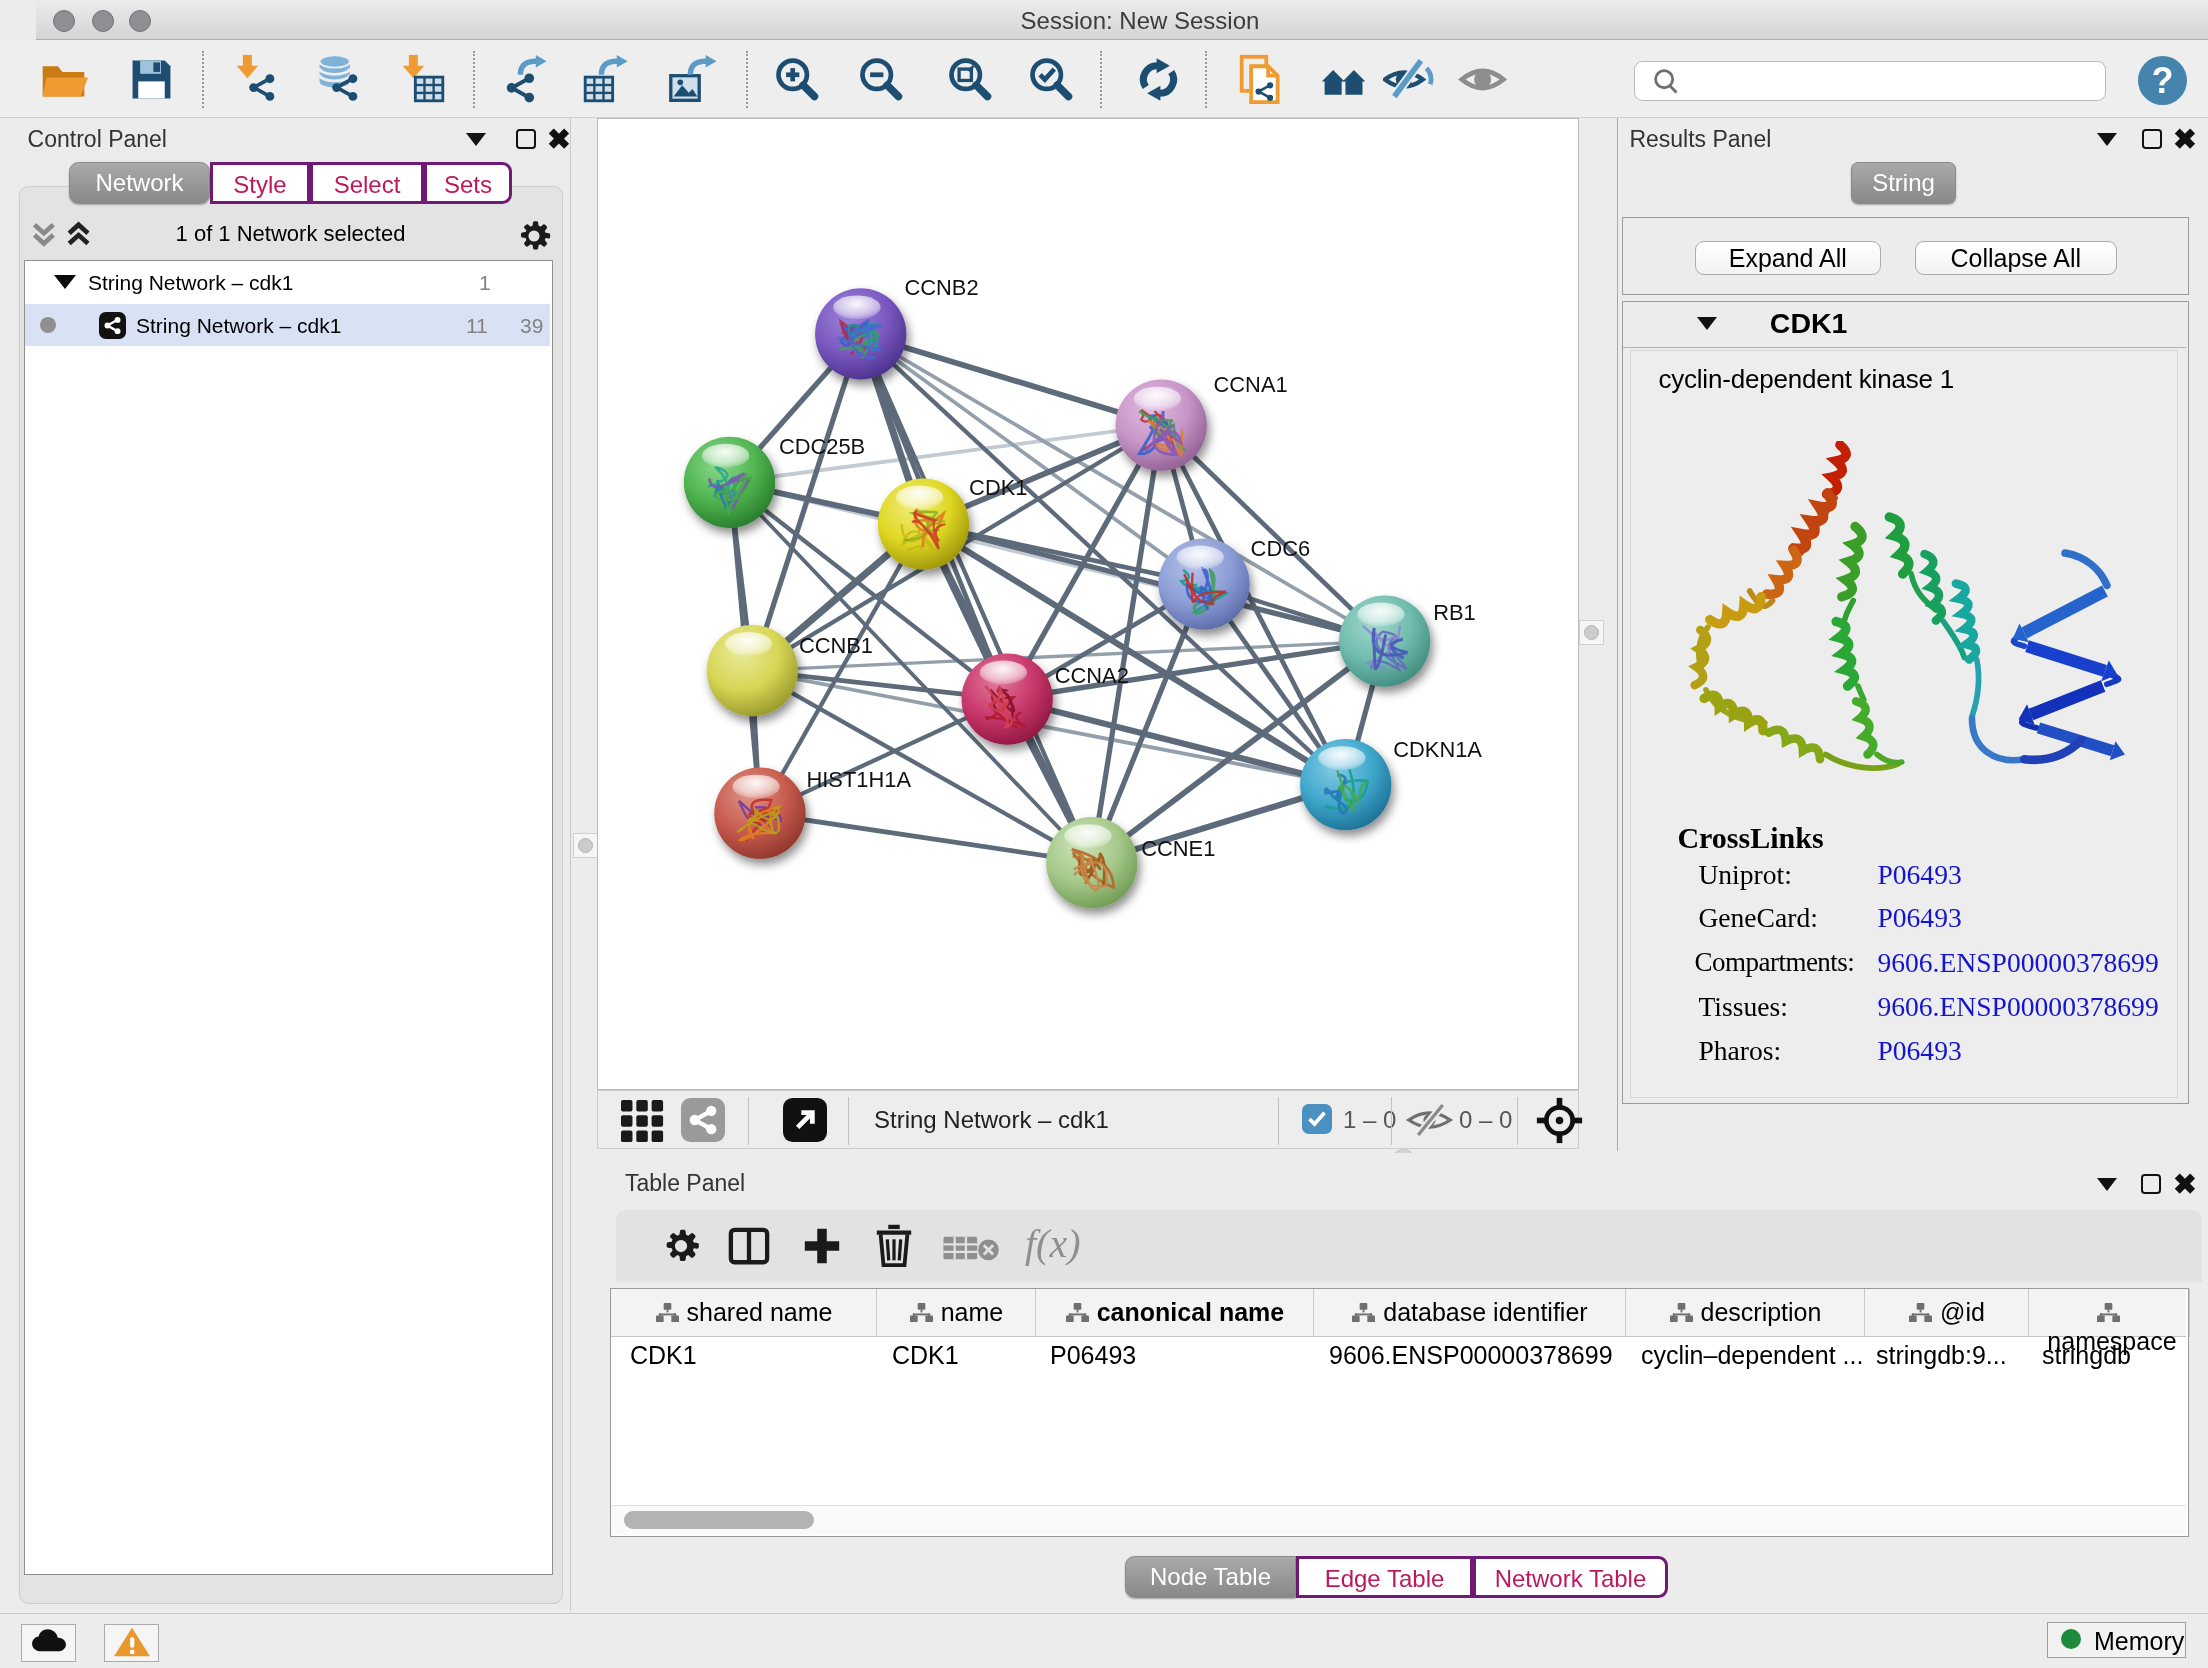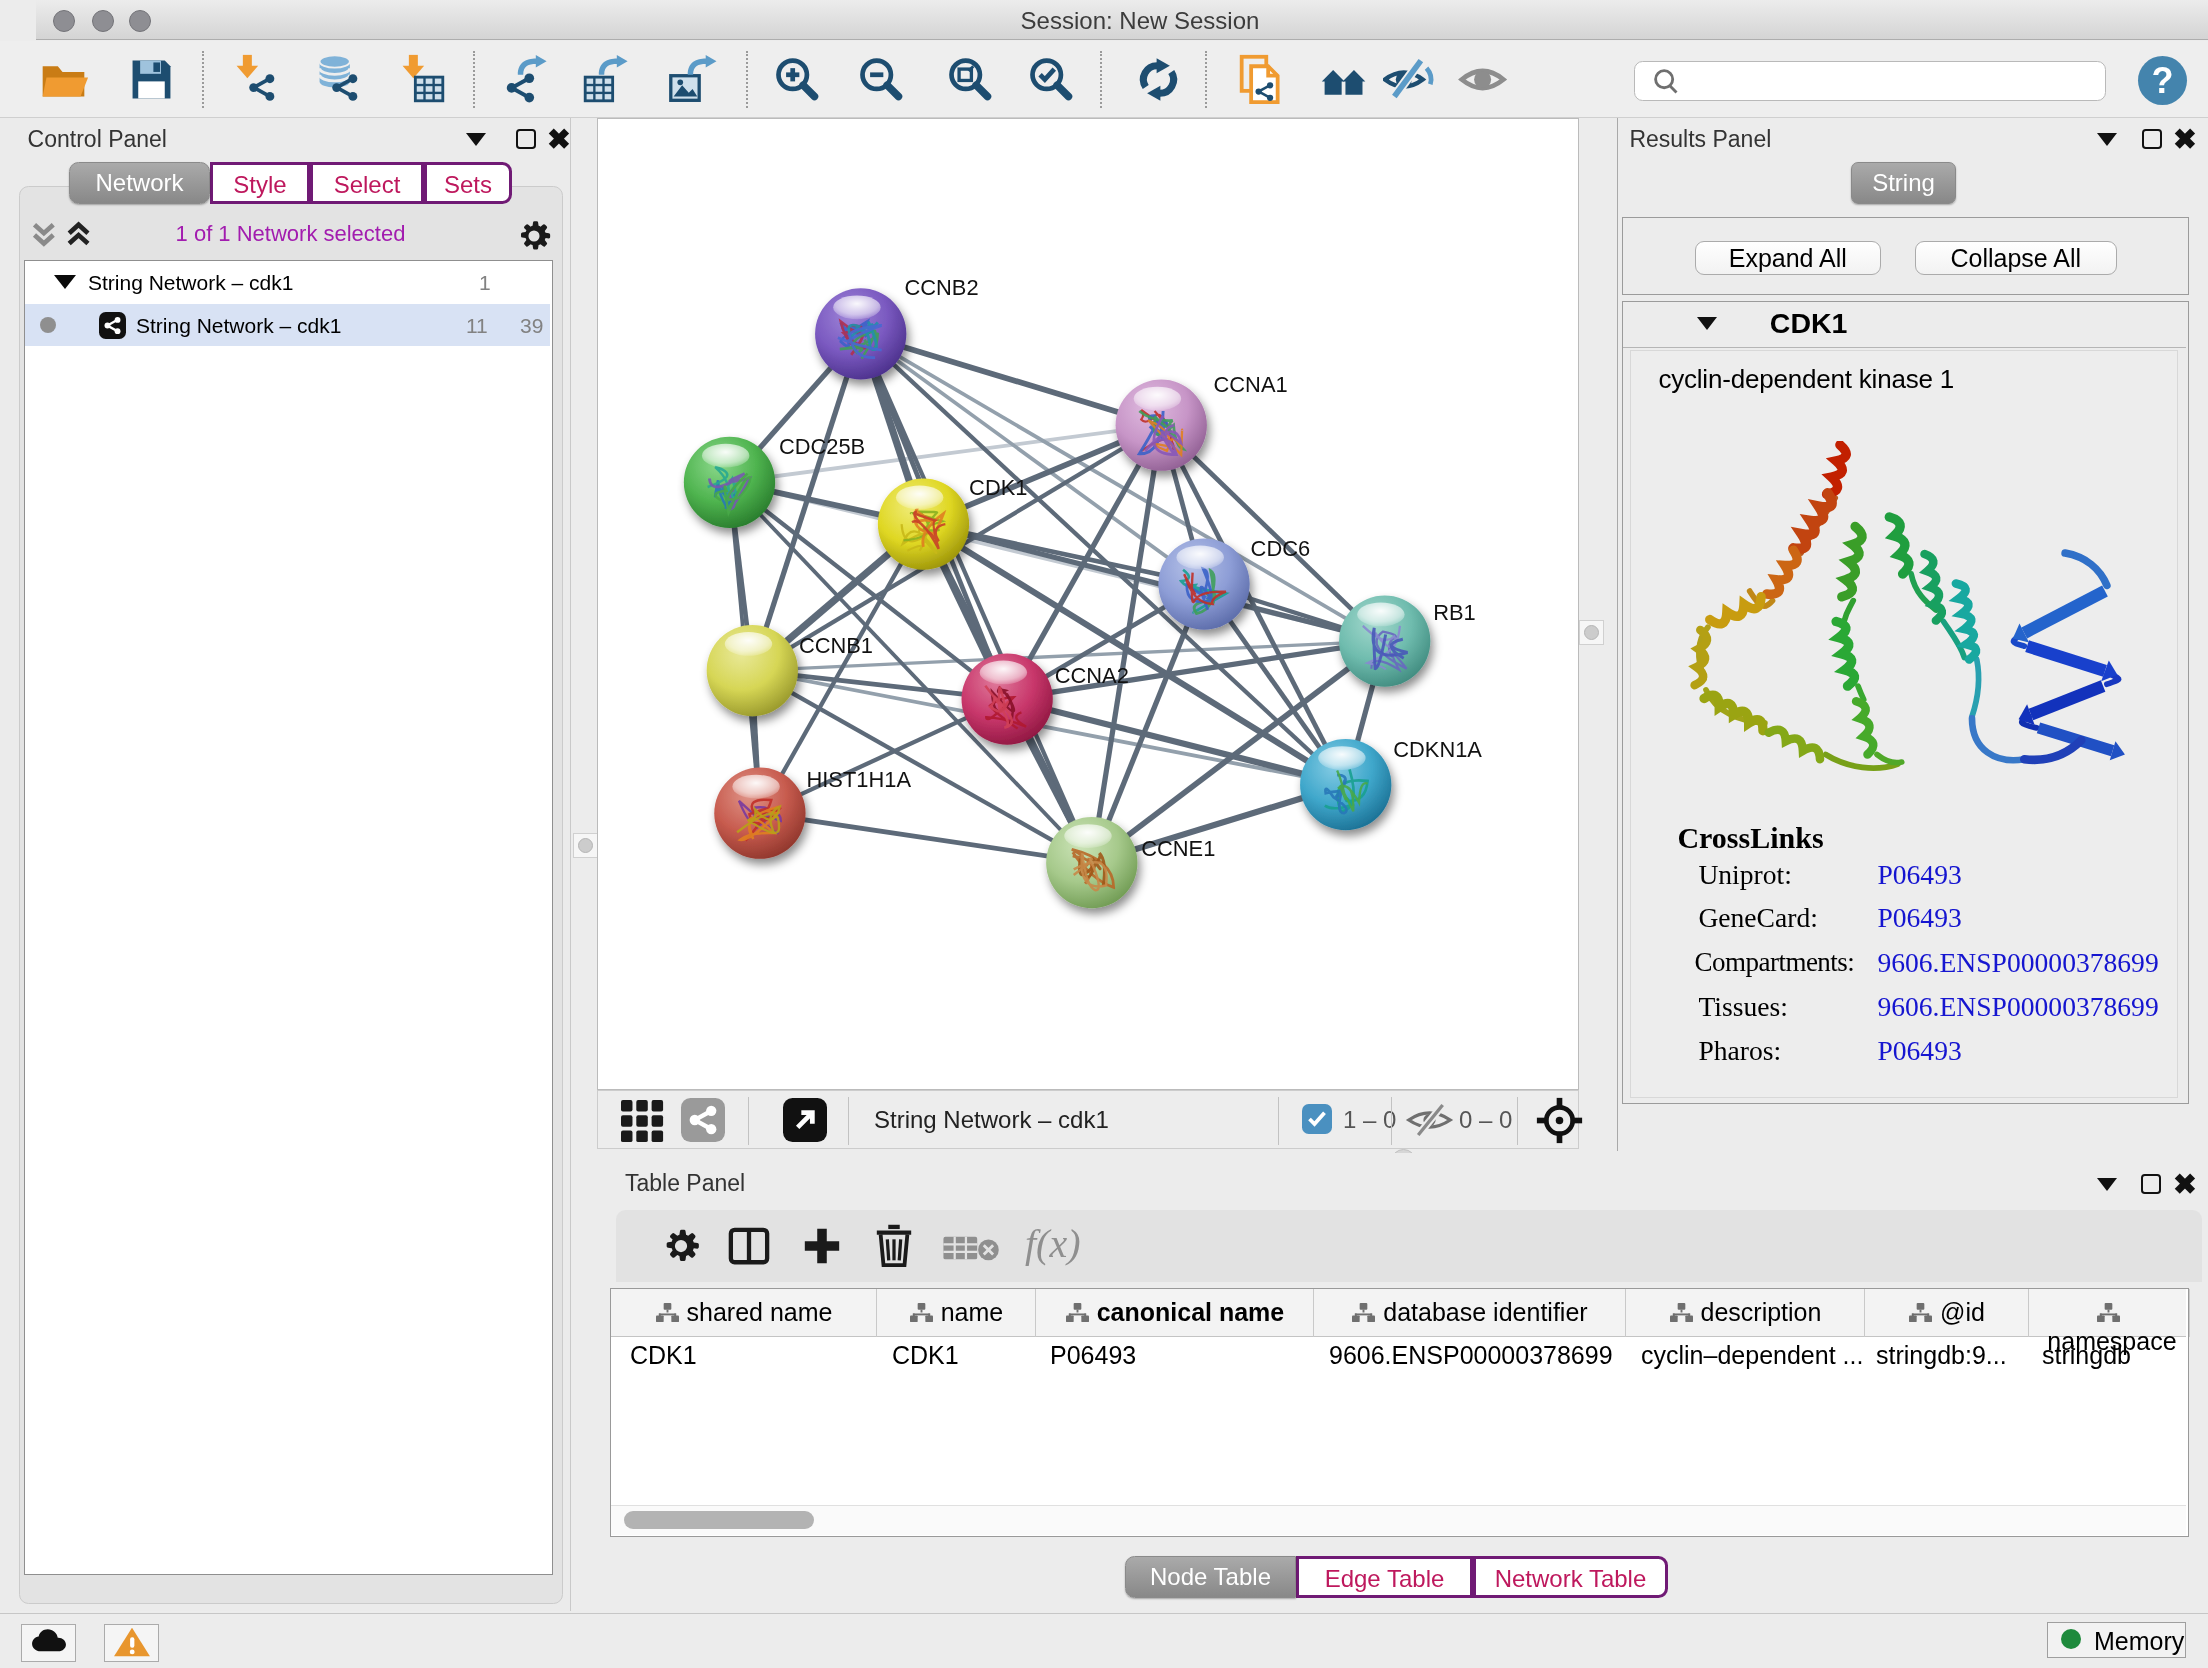--- a/index.html
+++ b/index.html
@@ -234,21 +234,21 @@
   <svg class="abs" style="left:31px;top:103px;" width="67" height="30" viewBox="0 0 70 32">
     <g fill="none" stroke="#8a8a8a" stroke-width="5">
           <path d="M3 4 L13 13 L23 4"></path>
           <path d="M3 15 L13 24 L23 15"></path>
         </g>
     <g fill="none" stroke="#222" stroke-width="5">
           <path d="M40 13 L50 4 L60 13"></path>
           <path d="M40 24 L50 15 L60 24"></path>
         </g>
   </svg>
-  <div style="position:absolute;left:105px;top:103px;width:371px;text-align:center;font-size:22px;color:#a21caf;">1 of 1 Network selected</div>
+  <div style="position:absolute;left:105px;top:103px;width:371px;text-align:center;font-size:22px;color:#000000;">1 of 1 Network selected</div>
   <svg class="abs" style="left:515px;top:99px;" width="38" height="38" viewBox="0 0 24 24">
         <path fill="#1a1a1a" d="M12 8.5a3.5 3.5 0 1 0 0 7 3.5 3.5 0 0 0 0-7zm9.4 5.1l-2.1-.3a7 7 0 0 1-.5 1.2l1.3 1.7a.9.9 0 0 1-.1 1.2l-1 1a.9.9 0 0 1-1.2.1l-1.7-1.3a7 7 0 0 1-1.2.5l-.3 2.1a.9.9 0 0 1-.9.8h-1.4a.9.9 0 0 1-.9-.8l-.3-2.1a7 7 0 0 1-1.2-.5l-1.7 1.3a.9.9 0 0 1-1.2-.1l-1-1a.9.9 0 0 1-.1-1.2l1.3-1.7a7 7 0 0 1-.5-1.2l-2.1-.3a.9.9 0 0 1-.8-.9v-1.4a.9.9 0 0 1 .8-.9l2.1-.3a7 7 0 0 1 .5-1.2L5.9 7.1a.9.9 0 0 1 .1-1.2l1-1a.9.9 0 0 1 1.2-.1l1.7 1.3a7 7 0 0 1 1.2-.5l.3-2.1a.9.9 0 0 1 .9-.8h1.4a.9.9 0 0 1 .9.8l.3 2.1a7 7 0 0 1 1.2.5l1.7-1.3a.9.9 0 0 1 1.2.1l1 1a.9.9 0 0 1 .1 1.2l-1.3 1.7a7 7 0 0 1 .5 1.2l2.1.3a.9.9 0 0 1 .8.9v1.4a.9.9 0 0 1-.8.9z"></path>
       </svg>
   <div id="cplist">
     <div class="cprow" style="top:0px;">
       <div style="position:absolute;left:28.5px;top:14.3px;width:0;height:0;border-left:11.4px solid transparent;border-right:11.4px solid transparent;border-top:14.3px solid #0a0a0a;"></div>
       <span style="position:absolute;left:63px;top:9.5px;">String Network – cdk1</span>
       <span style="position:absolute;left:454px;top:9.5px;color:#828282;">1</span>
     </div>
     <div class="cprow" style="top:43px;background:#d8e2f4;">

